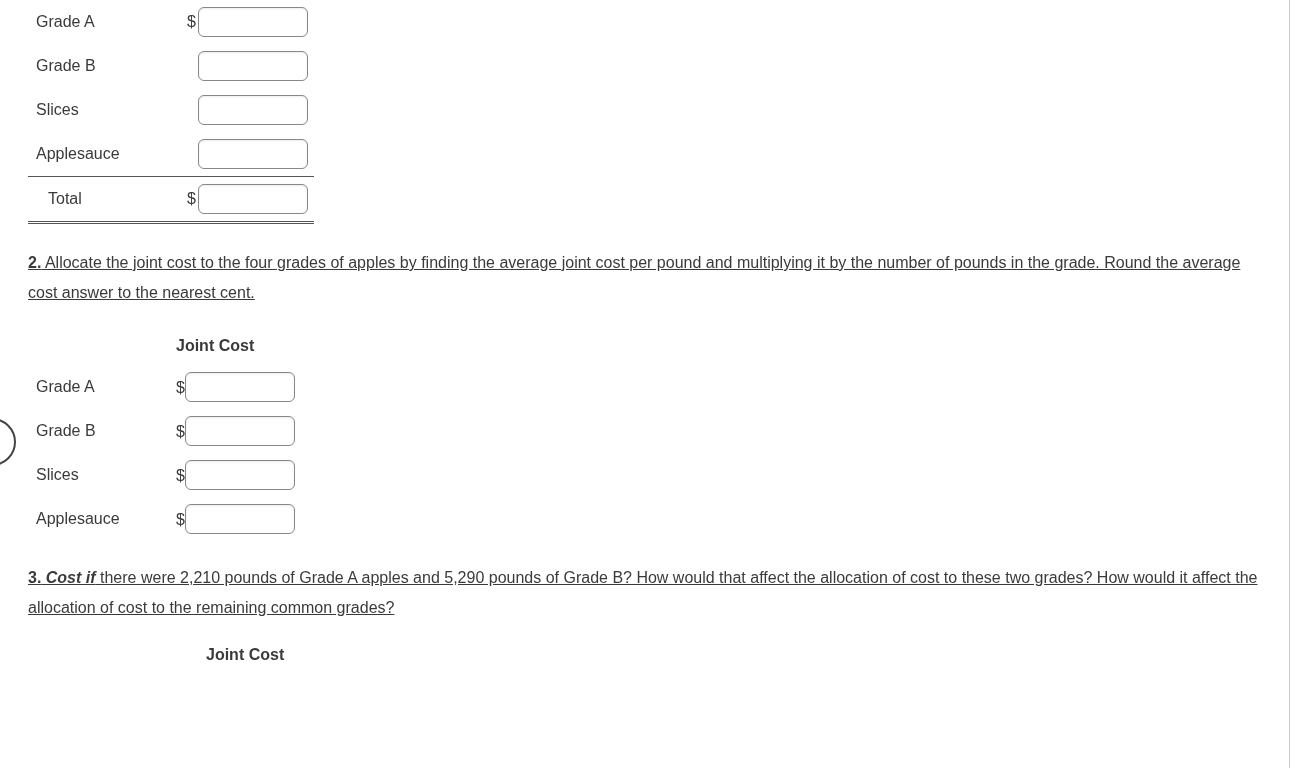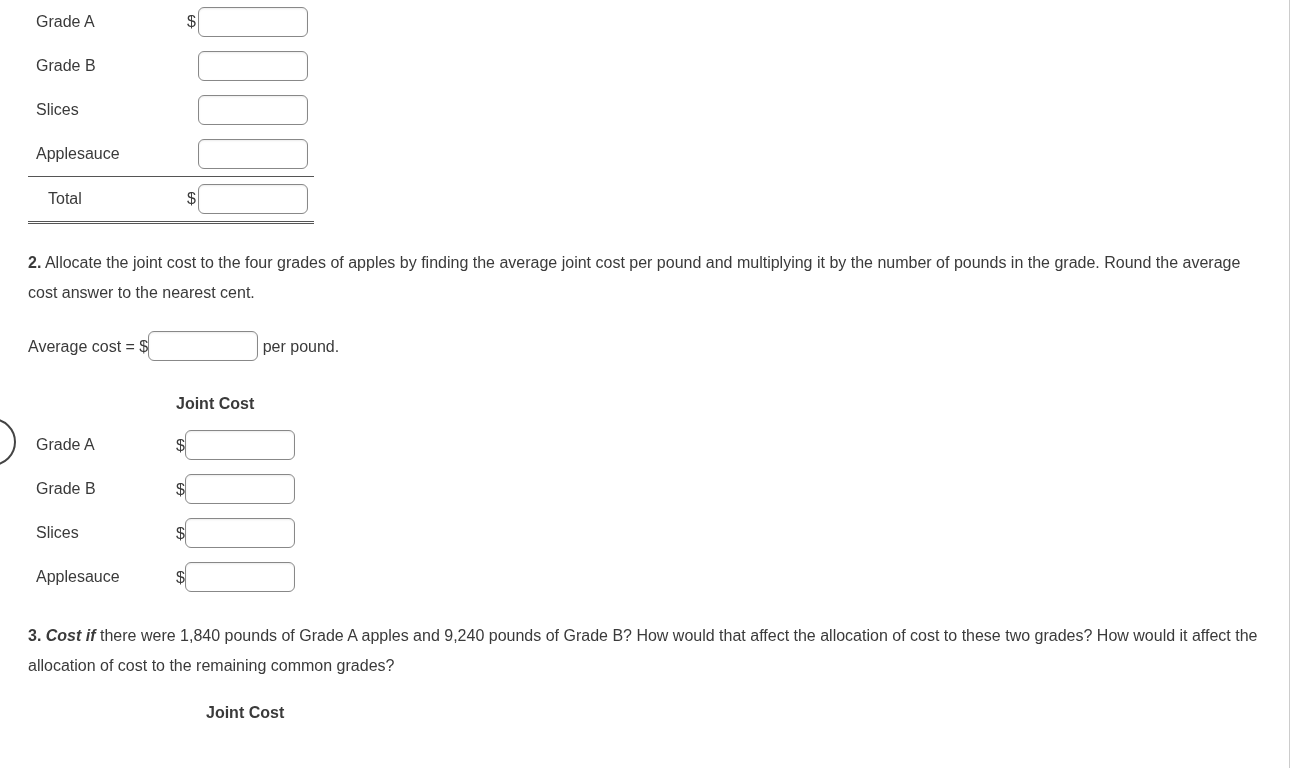--- a/index.html
+++ b/index.html
@@ -61,20 +61,21 @@
     border: 1px solid #888;
     border-radius: 6px;
     padding: 2px 6px;
     font-size: 15px;
     box-shadow: 0 1px 2px rgba(0,0,0,0.08) inset;
   }
   input.small { width: 100px; }
   p.instr {
     line-height: 1.9;
     margin: 22px 0 22px 0;
+    text-decoration: underline;
   }
   .avg-line {
     margin: 18px 0 26px 0;
     line-height: 2.0;
   }
   .alloc-table {
     display: table;
     border-collapse: collapse;
   }
   .alloc-table .hrow .grade-label,
@@ -144,23 +145,20 @@
       <div class="grade-label indent">Total</div>
       <div class="grade-dollar">$</div>
       <div class="grade-input-cell"><input type="text" class="num" style=""></div>
     </div>
   </div>
 
   <p class="instr">
     <span class="bold">2.</span><span> Allocate the joint cost to the four grades of apples by finding the average joint cost per pound and multiplying it by the number of pounds in the grade. Round the average cost answer to the nearest cent.</span>
   </p>
 
-  <div class="avg-line">
-    <span>Average cost = $</span><input type="text" class="num small" style=""><span> per pound.</span>
-  </div>
 
   <div class="alloc-table">
     <div class="grade-row hrow">
       <div class="grade-label" style="vertical-align:bottom;"></div>
       <div class="alloc-col bold">Joint Cost</div>
     </div>
     <div class="grade-row drow">
       <div class="grade-label">Grade A</div>
       <div class="alloc-col"><span>$</span><input type="text" class="num small" style=""></div>
     </div>
@@ -172,18 +170,18 @@
       <div class="grade-label">Slices</div>
       <div class="alloc-col"><span>$</span><input type="text" class="num small" style=""></div>
     </div>
     <div class="grade-row drow">
       <div class="grade-label">Applesauce</div>
       <div class="alloc-col"><span>$</span><input type="text" class="num small" style=""></div>
     </div>
   </div>
 
   <p class="instr">
-    <span class="bold">3.</span><span class="bold ital"> Cost if</span><span> there were 1,840 pounds of Grade A apples and 9,240 pounds of Grade B? How would that affect the allocation of cost to these two grades? How would it affect the allocation of cost to the remaining common grades?</span>
+    <span class="bold">3.</span><span class="bold ital"> Cost if</span><span> there were 2,210 pounds of Grade A apples and 5,290 pounds of Grade B? How would that affect the allocation of cost to these two grades? How would it affect the allocation of cost to the remaining common grades?</span>
   </p>
 
   <div class="bottom-header">Joint Cost</div>
 
 </div>
 
 </body></html>

